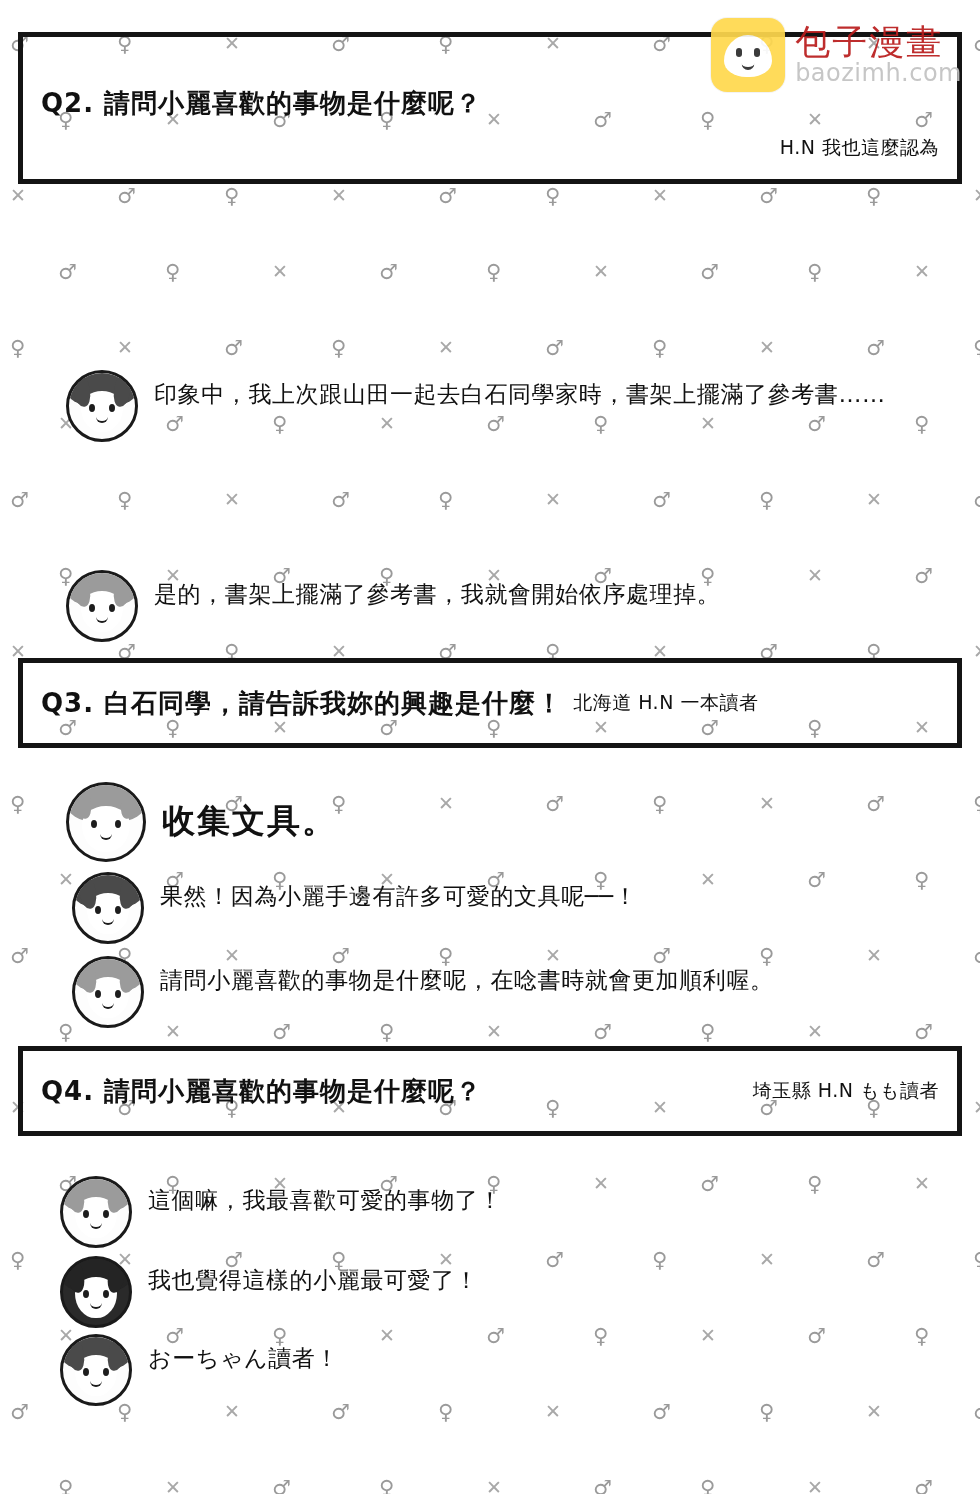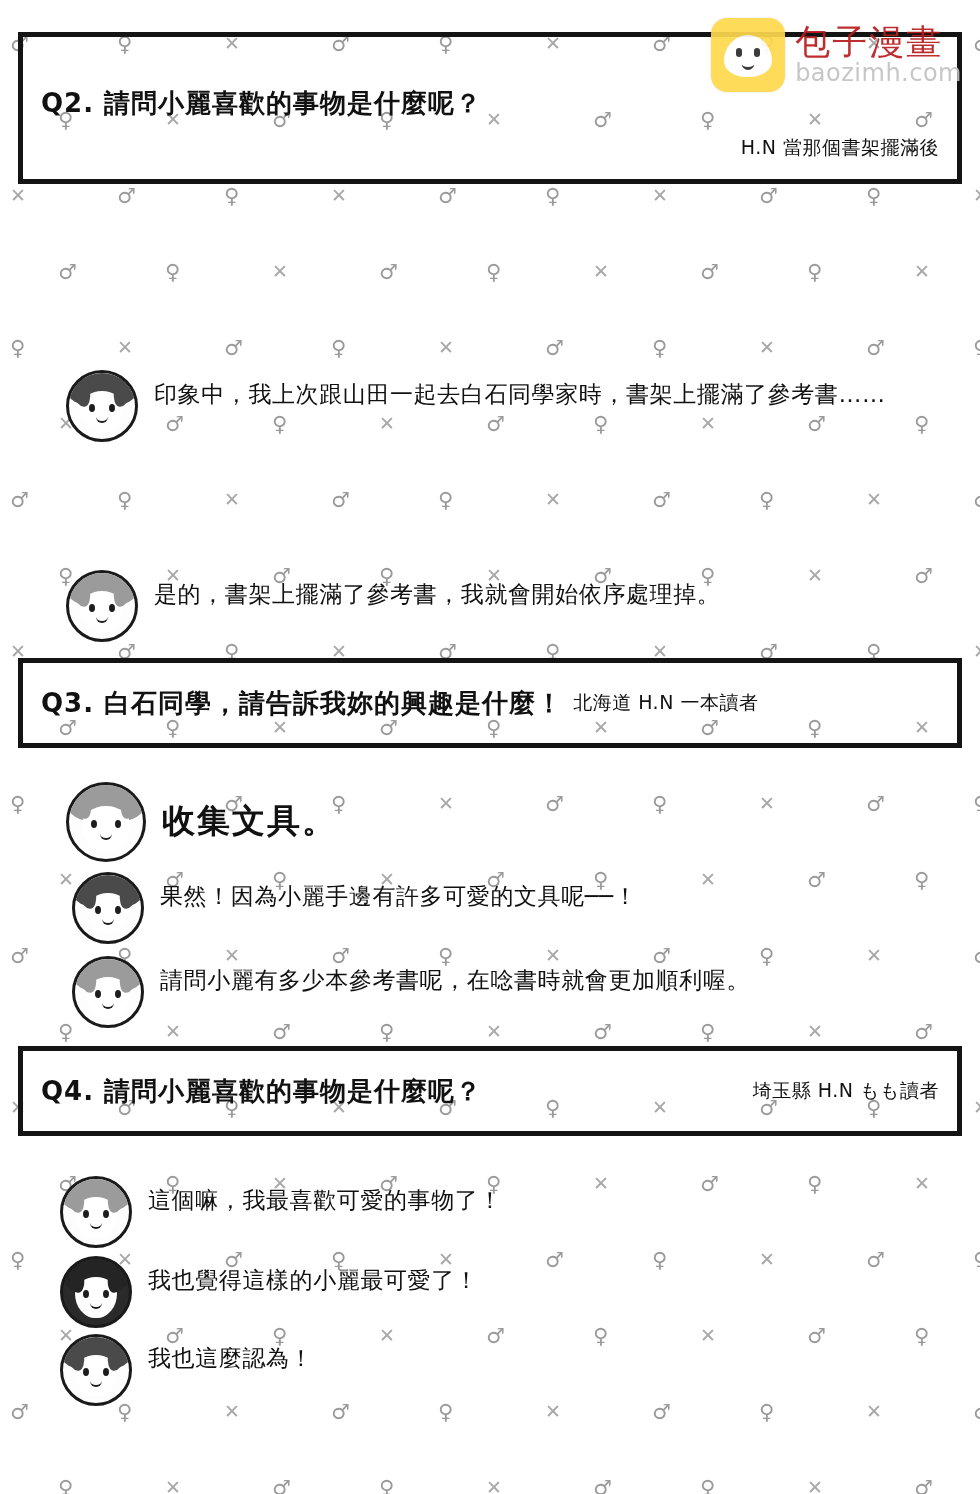--- a/index.html
+++ b/index.html
@@ -438,21 +438,21 @@
       <div id="wm-title">包子漫畫</div>
       <div id="wm-sub">baozimh.com</div>
     </div>
   </div>
 
   <div id="content">
 
     <div class="qbox" style="left:18px; top:32px; width:944px; height:152px;">
       <div style="display:flex; flex-direction:column; width:100%;">
         <div class="qtext" style="margin-top:30px;">Q2. 請問小麗喜歡的事物是什麼呢？</div>
-        <div class="qcredit" style="margin-top:14px;">H.N 當那個書架擺滿後</div>
+        <div class="qcredit" style="margin-top:14px;">H.N 我也這麼認為</div>
       </div>
     </div>
 
 
     <div class="line" style="left:66px; top:370px; width:880px;">
       <div class="avatar">
         <div class="hair"></div>
           <div class="face"></div>
         <div class="bang"></div>
           <div class="bang r"></div>
@@ -511,21 +511,21 @@
     <div class="line" style="left:72px; top:956px; width:880px;">
       <div class="avatar">
         <div class="hair light"></div>
           <div class="face"></div>
         <div class="bang light"></div>
           <div class="bang r light"></div>
         <div class="eye l"></div>
           <div class="eye r"></div>
           <div class="mouth"></div>
       </div>
-      <div class="bubble" style="width:780px;">請問小麗有多少本參考書呢，在唸書時就會更加順利喔。</div>
+      <div class="bubble" style="width:780px;">請問小麗喜歡的事物是什麼呢，在唸書時就會更加順利喔。</div>
     </div>
 
     <div class="qbox" style="left:18px; top:1046px; width:944px; height:90px;">
       <div class="qtext">Q4. 請問小麗喜歡的事物是什麼呢？</div>
       <div class="qcredit">埼玉縣 H.N もも讀者</div>
     </div>
 
     <div class="line" style="left:60px; top:1176px; width:880px;">
       <div class="avatar">
         <div class="hair light"></div>
@@ -555,17 +555,17 @@
     <div class="line" style="left:60px; top:1334px; width:880px;">
       <div class="avatar">
         <div class="hair"></div>
           <div class="face"></div>
         <div class="bang"></div>
           <div class="bang r"></div>
         <div class="eye l"></div>
           <div class="eye r"></div>
           <div class="mouth"></div>
       </div>
-      <div class="bubble" style="width:780px;">我也這麼認為！</div>
+      <div class="bubble" style="width:780px;">おーちゃん讀者！</div>
     </div>
 
   </div>
 </div>
 
 </body></html>

